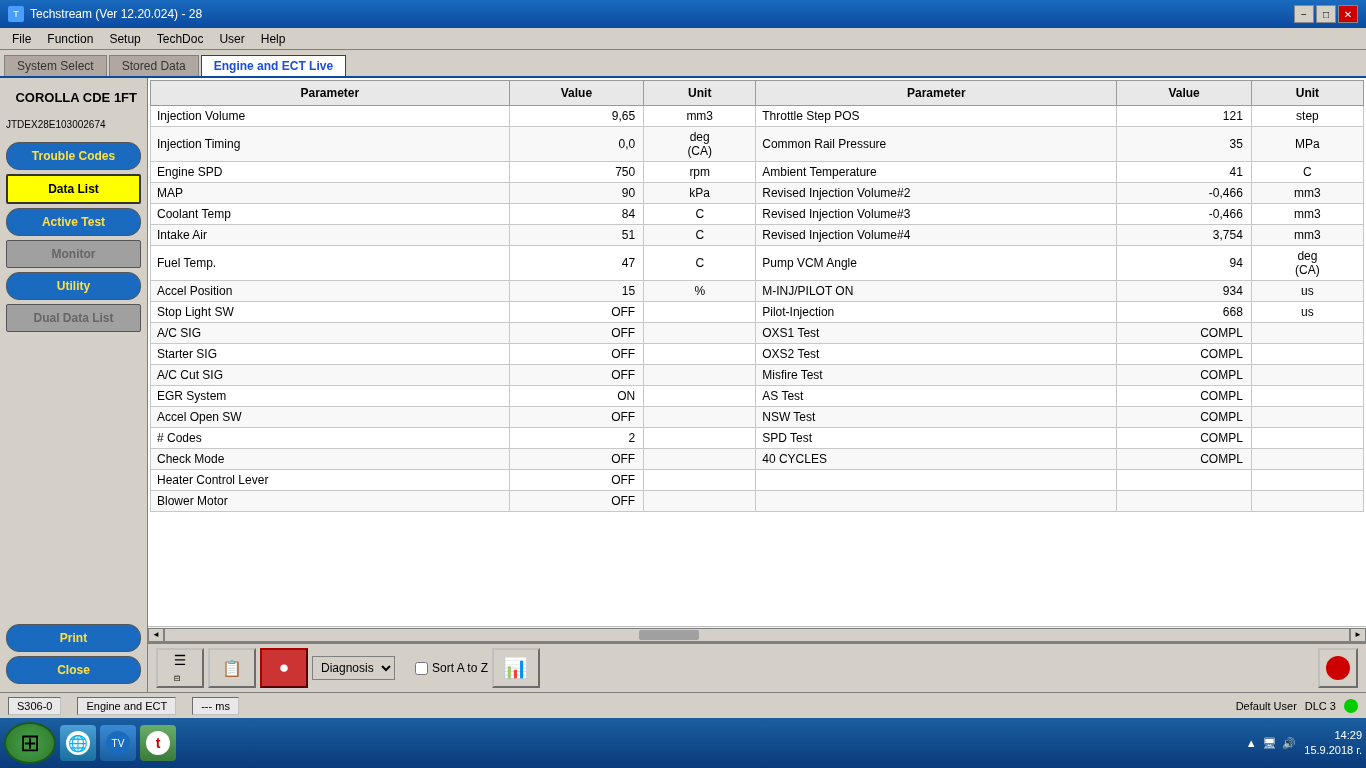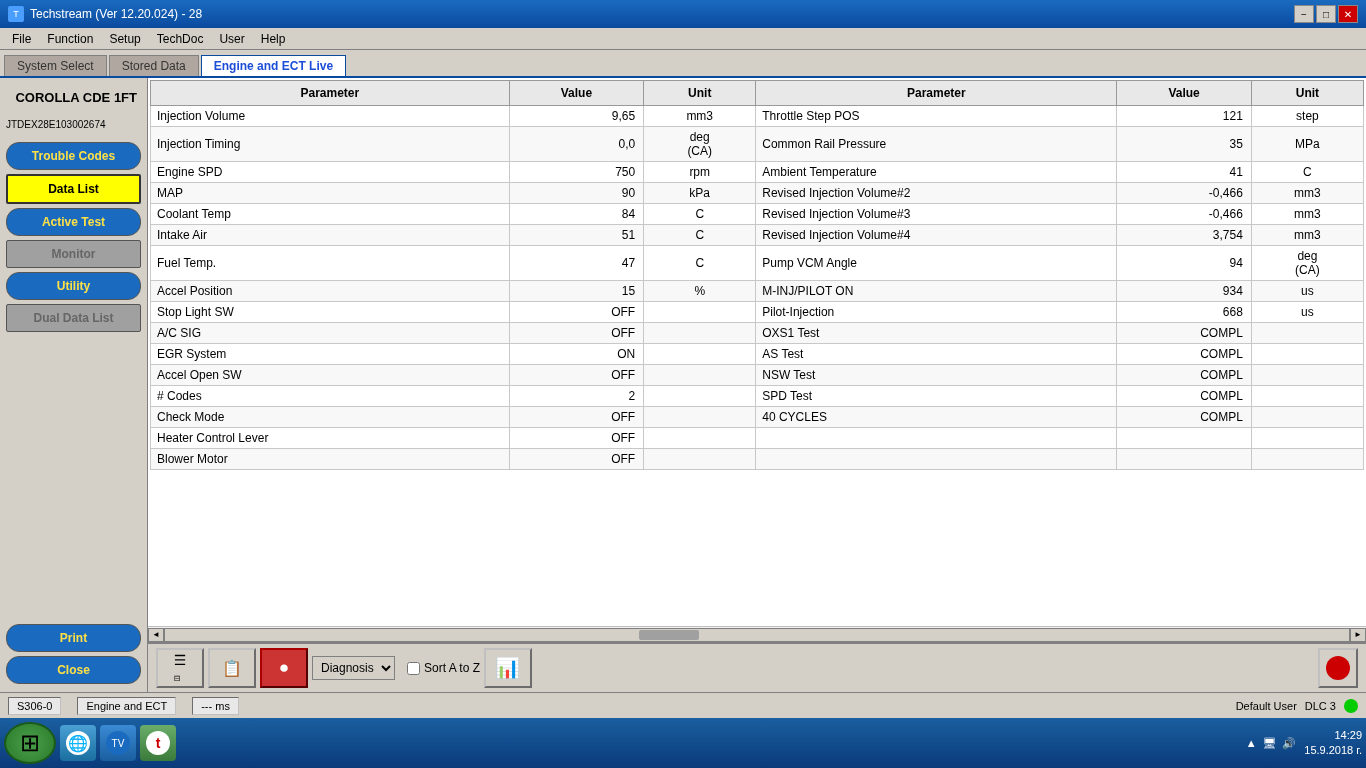--- a/index.html
+++ b/index.html
@@ -399,20 +399,36 @@
   </tr>
             <tr>
     <td class="param">A/C SIG</td>
     <td class="val">OFF</td>
     <td class="unt"></td>
     <td class="param">OXS1 Test</td>
     <td class="val">COMPL</td>
     <td class="unt"></td>
   </tr>
             <tr>
+    <td class="param">Starter SIG</td>
+    <td class="val">OFF</td>
+    <td class="unt"></td>
+    <td class="param">OXS2 Test</td>
+    <td class="val">COMPL</td>
+    <td class="unt"></td>
+  </tr>
+            <tr>
+    <td class="param">A/C Cut SIG</td>
+    <td class="val">OFF</td>
+    <td class="unt"></td>
+    <td class="param">Misfire Test</td>
+    <td class="val">COMPL</td>
+    <td class="unt"></td>
+  </tr>
+            <tr>
     <td class="param">EGR System</td>
     <td class="val">ON</td>
     <td class="unt"></td>
     <td class="param">AS Test</td>
     <td class="val">COMPL</td>
     <td class="unt"></td>
   </tr>
             <tr>
     <td class="param">Accel Open SW</td>
     <td class="val">OFF</td>
@@ -473,21 +489,21 @@
         <span style="font-size:16px;">📋</span>
       </div>
       <div class="tool-btn" style="background:#cc3333; border-color:#aa0000;">
         <span style="font-size:16px; color:white;">⏺</span>
       </div>
       <select class="dropdown-select">
         <option>Diagnosis</option>
         <option>Snapshot</option>
         <option>Playback</option>
       </select>
-      <div style="display:flex;align-items:center;margin-left:8px;">
+      <div style="display:flex;align-items:center;margin-left:16px;">
         <input type="checkbox" class="sort-checkbox" style="">
         <span>Sort A to Z</span>
       </div>
       <div class="tool-btn">
         <span style="font-size:20px;">📊</span>
       </div>
       <div style="margin-left:auto;">
         <div class="record-btn">
           <div class="record-circle"></div>
         </div>

